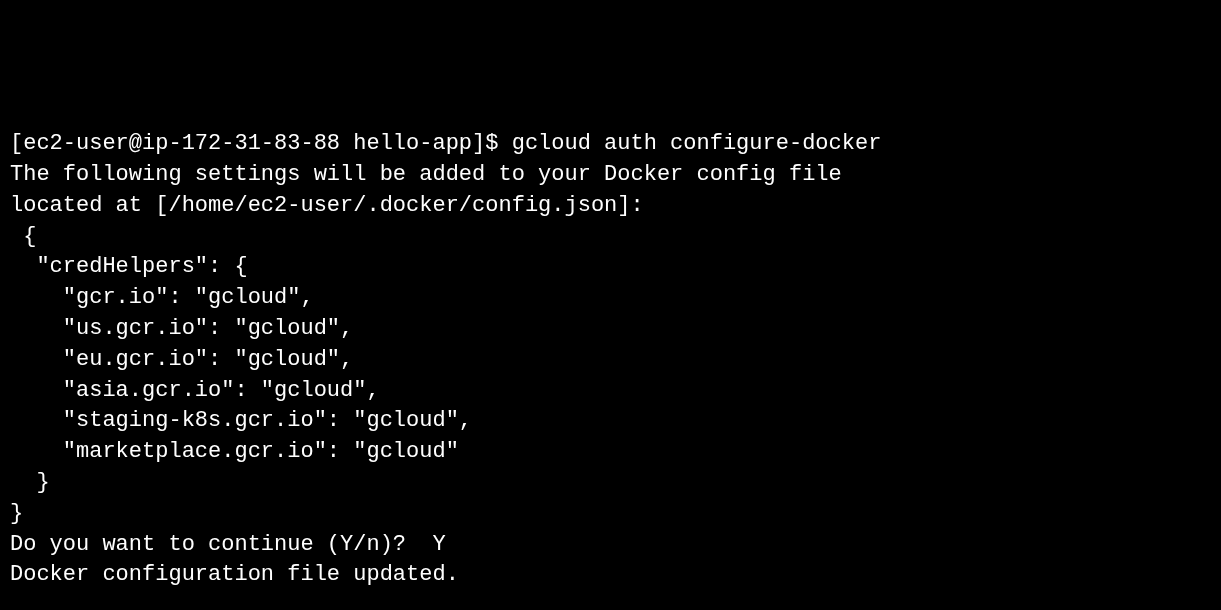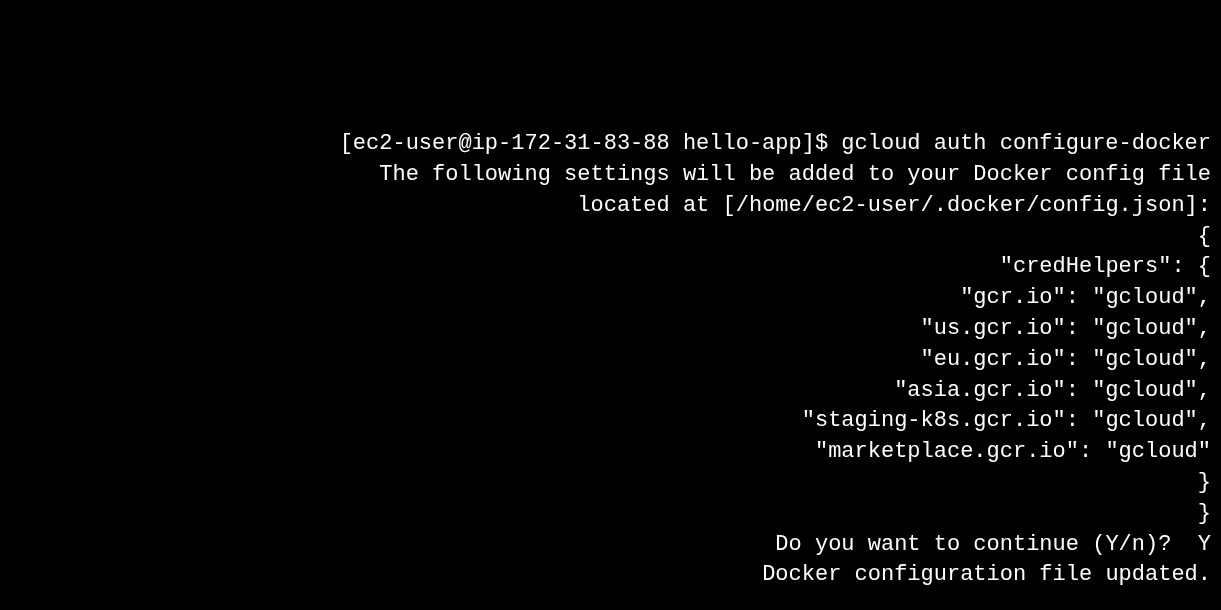--- a/index.html
+++ b/index.html
@@ -14,21 +14,20 @@
       font-size: 22px;
       line-height: 1.4;
       padding: 6px 10px;
       width: 1221px;
       min-height: 610px;
       white-space: pre;
       overflow: hidden;
     }
     .terminal {
       width: 100%;
-      text-align: right;
     }
     .line {
       display: block;
     }
   </style>
 </head>
 <body>
 
 
 

